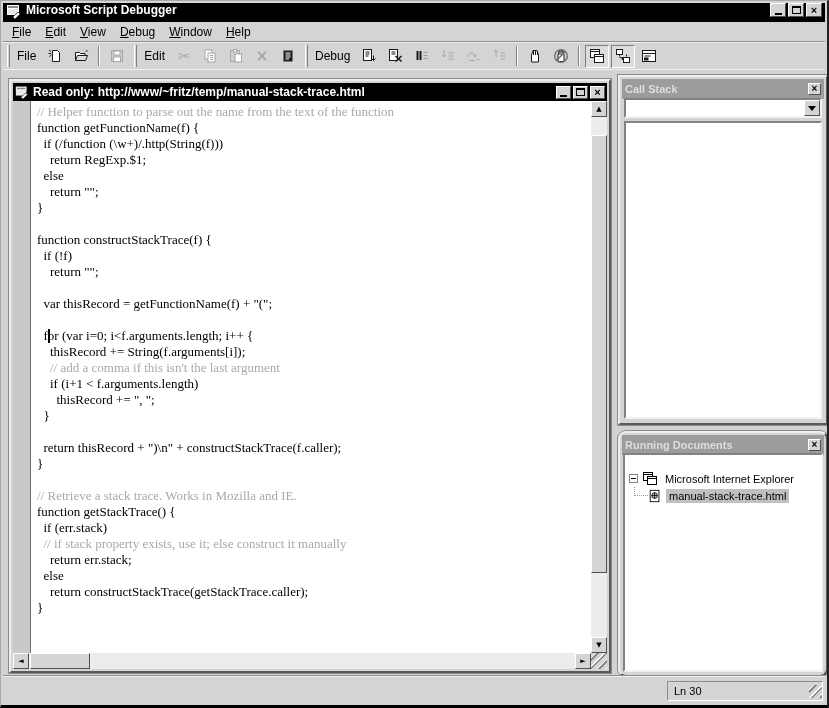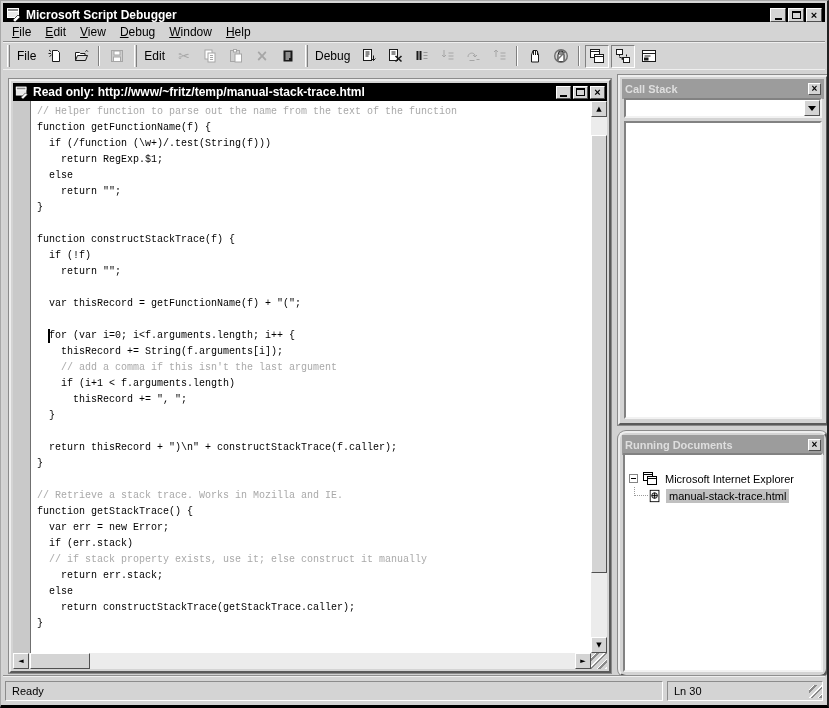--- a/index.html
+++ b/index.html
@@ -13,21 +13,21 @@
     border-right:2px solid #222; border-bottom:3px solid #000;
     overflow:hidden;
   }
   .raised2  { border:2px solid; border-color:#eeeeee #5a5a5a #5a5a5a #eeeeee; background:#d4d4d4; box-shadow:0 0 0 1px #8b8b8b; }
   .field    { border:2px solid; border-color:#828282 #f2f2f2 #f2f2f2 #828282; background:#fff; }
 
   
   .titlebar {
     position:absolute; left:2px; right:2px; top:2px; height:19px;
     background:var(--title-bar,#000); color:#fff;
-    display:flex; align-items:flex-end; padding:0 3px;
+    display:flex; align-items:flex-start; padding:0 3px;
   }
   .titlebar .title-text { font-size:12px; font-weight:bold; margin-left:4px; flex:1; white-space:nowrap; }
   .winbtns { display:flex; gap:2px; }
   .winbtn {
     width:16px; height:14px; display:flex; align-items:center; justify-content:center;
     font-size:11px; line-height:1; color:#000; font-weight:bold;
     border:1px solid; border-color:#fff #505050 #505050 #fff; background:#d4d4d4;
   }
   .glyph-min { width:7px; height:2px; background:#000; margin-top:7px; }
   .glyph-max { width:9px; height:8px; border:1px solid #000; border-top-width:2px; }
@@ -77,22 +77,22 @@
   .doc-titlebar .winbtn { width:15px; height:13px; }
   .doc-client { position:absolute; left:2px; right:2px; top:20px; bottom:2px; background:#fff; }
 
   .bp-margin {
     position:absolute; left:0; top:0; bottom:16px; width:18px;
     background:#c9c9c9; border-right:1px solid #6f6f6f;
   }
   .code-area {
     position:absolute; left:19px; right:16px; top:0; bottom:16px;
     background:#fff; overflow:hidden; padding:3px 0 4px 5px;
-    font-family:Liberation Mono, monospace;
-    font-size:10px; line-height:16px; color:#000;
+    font-family:Liberation Serif, serif;
+    font-size:13px; line-height:16px; color:#000;
   }
   .code-line { height:16px; white-space:pre; position:relative; }
   .code-line.comment { color:var(--comment-text,#a9a9a9); }
   .code-line.caret::before {
     content:""; position:absolute; left:11px; top:1px; width:2px; height:14px; background:#000;
   }
 
   
   .vscroll { position:absolute; right:0; top:0; bottom:16px; width:16px; background:#ececec; }
   .hscroll { position:absolute; left:0; right:16px; bottom:0; height:16px; background:#ececec; }
@@ -365,21 +365,21 @@
         </span>
       </div>
 
       <div class="doc-client">
         <div class="bp-margin"></div>
 
         <div class="code-area">
 
         <div class="code-line comment">// Helper function to parse out the name from the text of the function</div>
             <div class="code-line code">function getFunctionName(f) {</div>
-            <div class="code-line code">  if (/function (\w+)/.test(String(f)))</div>
+            <div class="code-line code">  if (/function (\w+)/.http(String(f)))</div>
             <div class="code-line code">    return RegExp.$1;</div>
             <div class="code-line code">  else</div>
             <div class="code-line code">    return "";</div>
             <div class="code-line code">}</div>
             <div class="code-line code"></div>
             <div class="code-line code">function constructStackTrace(f) {</div>
             <div class="code-line code">  if (!f)</div>
             <div class="code-line code">    return "";</div>
             <div class="code-line code"></div>
             <div class="code-line code">  var thisRecord = getFunctionName(f) + "(";</div>
@@ -389,21 +389,20 @@
             <div class="code-line comment">    // add a comma if this isn't the last argument</div>
             <div class="code-line code">    if (i+1 &lt; f.arguments.length)</div>
             <div class="code-line code">      thisRecord += ", ";</div>
             <div class="code-line code">  }</div>
             <div class="code-line code"></div>
             <div class="code-line code">  return thisRecord + ")\n" + constructStackTrace(f.caller);</div>
             <div class="code-line code">}</div>
             <div class="code-line code"></div>
             <div class="code-line comment">// Retrieve a stack trace. Works in Mozilla and IE.</div>
             <div class="code-line code">function getStackTrace() {</div>
-            <div class="code-line code">  var err = new Error;</div>
             <div class="code-line code">  if (err.stack)</div>
             <div class="code-line comment">  // if stack property exists, use it; else construct it manually</div>
             <div class="code-line code">    return err.stack;</div>
             <div class="code-line code">  else</div>
             <div class="code-line code">    return constructStackTrace(getStackTrace.caller);</div>
             <div class="code-line code">}</div>
           </div>
 
         <div class="vscroll">
           <span class="sbtn up">▲</span>
@@ -462,18 +461,17 @@
             <circle cx="7.5" cy="7.5" r="3.2" fill="#cfcfcf"></circle>
             <path d="M4.3 7.5h6.4M7.5 4.3v6.4"></path>
           </svg>
           <span class="tree-label selected">manual-stack-trace.html</span>
         </div>
       </div>
     </div>
   </div>
 
   <div class="statusbar">
-    <span class="spanel ready">Ready</span>
     <span class="spanel line">Ln 30</span>
     <span class="resize-grip"></span>
   </div>
 
 </div>
 
 </body></html>

